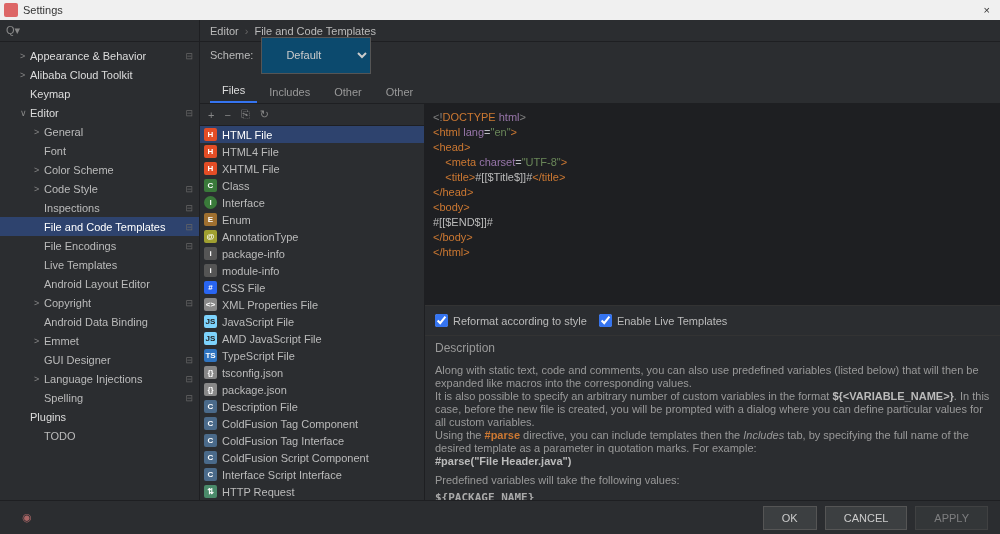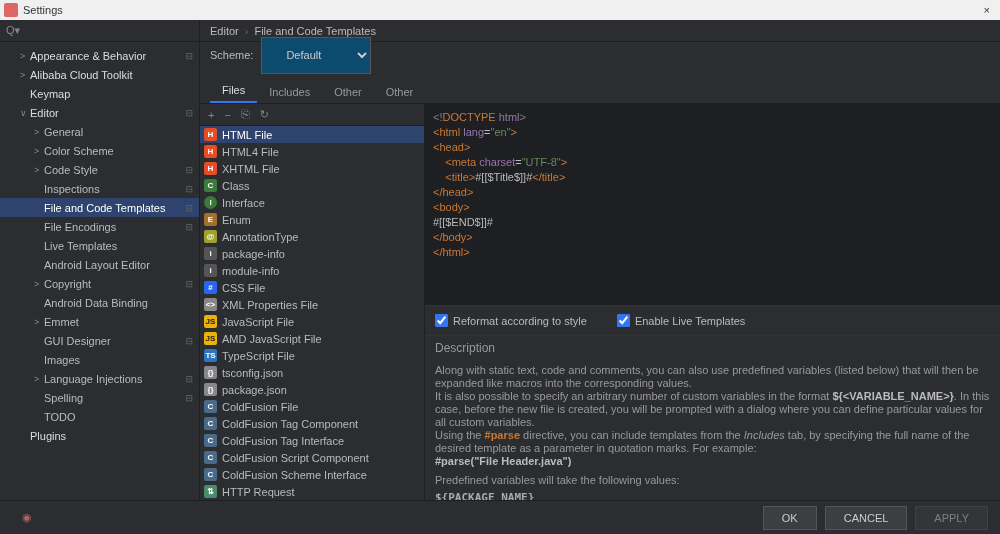--- a/index.html
+++ b/index.html
@@ -28,26 +28,26 @@
 .split { flex:1; display:flex; min-height:0; }
 .tpl-panel { width:225px; border-right:1px solid #1e1f22; display:flex; flex-direction:column; }
 .tpl-toolbar { height:22px; display:flex; align-items:center; gap:10px; padding:0 8px; color:#888; border-bottom:1px solid #1e1f22;}
 .tpl-toolbar span { cursor:pointer; }
 .tpl-list { flex:1; overflow:auto; }
 .tpl-item { height:17px; display:flex; align-items:center; padding:0 4px; gap:5px; cursor:pointer; }
 .tpl-item.sel { background:#2e436e; color:#fff; }
 .ficon { width:13px; height:13px; border-radius:2px; display:flex; align-items:center; justify-content:center; font-size:8px; font-weight:bold; color:#fff; flex-shrink:0;}
 .ic-html { background:#e44d26; } .ic-class{background:#3a7a3a;} .ic-int{background:#3a7a3a;border-radius:50%;} .ic-enum{background:#a07030;}
 .ic-ann{background:#a0a030;} .ic-pkg{background:#555;} .ic-css{background:#2965f1;} .ic-xml{background:#888;}
-.ic-js{background:#eab308;color:#222;} .ic-ts{background:#2f74c0;} .ic-json{background:#888;} .ic-cf{background:#4a6a8a;}
+.ic-js{background:#7dd3fc;color:#222;} .ic-ts{background:#2f74c0;} .ic-json{background:#888;} .ic-cf{background:#4a6a8a;}
 .ic-http{background:#4a8a6a;} .ic-groovy{background:#5a9a9a;border-radius:50%;}
 .editor-panel { flex:1; display:flex; flex-direction:column; min-width:0;}
 .code { flex:1; padding:6px 8px; font-family:Consolas,monospace; font-size:11.5px; line-height:15px; background:#1e1f22; color:#bcbec4; overflow:auto; white-space:pre;}
 .c-tag{color:#cc7832;} .c-attr{color:#9876aa;} .c-str{color:#6a8759;} .c-doc{color:#808080;} .c-var{color:#bbb;}
-.opts { padding:8px 10px; display:flex; gap:30px; border-top:1px solid #333; border-bottom:1px solid #333;}
+.opts { padding:8px 10px; display:flex; gap:12px; border-top:1px solid #333; border-bottom:1px solid #333;}
 .opts label{display:flex;align-items:center;gap:5px;cursor:pointer;}
 .opts input{accent-color:#3574f0;}
 .desc-head { padding:5px 10px; color:#999; font-size:12px;}
 .desc { flex:0 0 auto; padding:4px 10px 8px; font-size:10px; color:#999; line-height:13px; overflow:auto; max-height:140px;}
 .desc b{color:#bbb;} .desc .kw{color:#cc7832;} .desc .vn{color:#aaa;font-family:Consolas,monospace;}
 .footer { position:absolute; bottom:0; left:0; right:0; height:34px; background:#2b2d30; border-top:1px solid #1e1f22; display:flex; align-items:center; justify-content:flex-end; gap:8px; padding:0 12px;}
 .footer .lamp { margin-right:auto; margin-left:10px; color:#a66; }
 .btn { height:24px; padding:0 18px; background:#3c3f41; border:1px solid #555; color:#ccc; cursor:pointer; display:flex; align-items:center;}
 .btn.primary{} .btn.disabled{opacity:.5;}
 ::-webkit-scrollbar{width:8px;height:8px;} ::-webkit-scrollbar-thumb{background:#4e5157;} ::-webkit-scrollbar-track{background:#2b2d30;}
@@ -83,20 +83,24 @@
         <div class="tree-item i20 bold">
           <span class="arrow">∨</span>
           <span>Editor</span>
           <span class="pin">⊟</span>
         </div>
         <div class="tree-item i34">
           <span class="arrow">&gt;</span>
           <span>General</span>
         </div>
         <div class="tree-item i34">
+          <span class="arrow"></span>
+          <span>Font</span>
+        </div>
+        <div class="tree-item i34">
           <span class="arrow">&gt;</span>
           <span>Color Scheme</span>
         </div>
         <div class="tree-item i34">
           <span class="arrow">&gt;</span>
           <span>Code Style</span>
           <span class="pin">⊟</span>
         </div>
         <div class="tree-item i34">
           <span class="arrow"></span>
@@ -133,40 +137,36 @@
         <div class="tree-item i34">
           <span class="arrow">&gt;</span>
           <span>Emmet</span>
         </div>
         <div class="tree-item i34">
           <span class="arrow"></span>
           <span>GUI Designer</span>
           <span class="pin">⊟</span>
         </div>
         <div class="tree-item i34">
-          <span class="arrow"></span>
-          <span>Images</span>
-        </div>
-        <div class="tree-item i34">
           <span class="arrow">&gt;</span>
           <span>Language Injections</span>
           <span class="pin">⊟</span>
         </div>
         <div class="tree-item i34">
           <span class="arrow"></span>
           <span>Spelling</span>
           <span class="pin">⊟</span>
         </div>
+        <div class="tree-item i20 bold">
+          <span class="arrow"></span>
+          <span>Plugins</span>
+        </div>
         <div class="tree-item i34">
           <span class="arrow"></span>
           <span>TODO</span>
-        </div>
-        <div class="tree-item i20 bold">
-          <span class="arrow"></span>
-          <span>Plugins</span>
         </div>
       </div>
   </div>
 
   <div class="content">
     <div class="breadcrumb">
       <span>Editor</span>
       <span class="sep">›</span>
       <span>File and Code Templates</span>
     </div>
@@ -248,37 +248,37 @@
             <div class="tpl-item">
               <span class="ficon ic-json">{}</span>
               <span>tsconfig.json</span>
             </div>
             <div class="tpl-item">
               <span class="ficon ic-json">{}</span>
               <span>package.json</span>
             </div>
             <div class="tpl-item">
               <span class="ficon ic-cf">C</span>
-              <span>ColdFusion File</span>
+              <span>Description File</span>
             </div>
             <div class="tpl-item">
               <span class="ficon ic-cf">C</span>
               <span>ColdFusion Tag Component</span>
             </div>
             <div class="tpl-item">
               <span class="ficon ic-cf">C</span>
               <span>ColdFusion Tag Interface</span>
             </div>
             <div class="tpl-item">
               <span class="ficon ic-cf">C</span>
               <span>ColdFusion Script Component</span>
             </div>
             <div class="tpl-item">
               <span class="ficon ic-cf">C</span>
-              <span>ColdFusion Scheme Interface</span>
+              <span>Interface Script Interface</span>
             </div>
             <div class="tpl-item">
               <span class="ficon ic-http">⇅</span>
               <span>HTTP Request</span>
             </div>
             <div class="tpl-item">
               <span class="ficon ic-groovy">G</span>
               <span>Groovy Class</span>
             </div>
           </div>
@@ -301,21 +301,21 @@
             </label>
           <label>
               <input type="checkbox" checked="" style="">
               <span>Enable Live Templates</span>
             </label>
         </div>
         <div class="desc-head">Description</div>
         <div class="desc">
           <div>Along with static text, code and comments, you can also use predefined variables (listed below) that will then be expanded like macros into the corresponding values.</div>
           <div><span>It is also possible to specify an arbitrary number of custom variables in the format </span><b>${&lt;VARIABLE_NAME&gt;}</b><span>. In this case, before the new file is created, you will be prompted with a dialog where you can define particular values for all custom variables.</span></div>
-          <div><span>Using the </span><b class="kw">#parse</b><span> directive, you can include templates from the </span><i>Includes</i><span> tab, by specifying the full name of the desired template as a parameter in quotation marks. For example:</span></div>
+          <div><span>Using the </span><b class="kw">#parse</b><span> directive, you can include templates then the </span><i>Includes</i><span> tab, by specifying the full name of the desired template as a parameter in quotation marks. For example:</span></div>
           <div><b>#parse("File Header.java")</b></div>
           <div style="margin-top:6px">Predefined variables will take the following values:</div>
           <div style="display:flex;margin-top:4px">
               <b class="vn" style="width:90px">${PACKAGE_NAME}</b>
             </div>
 
         </div>
       </div>
     </div>
   </div>

